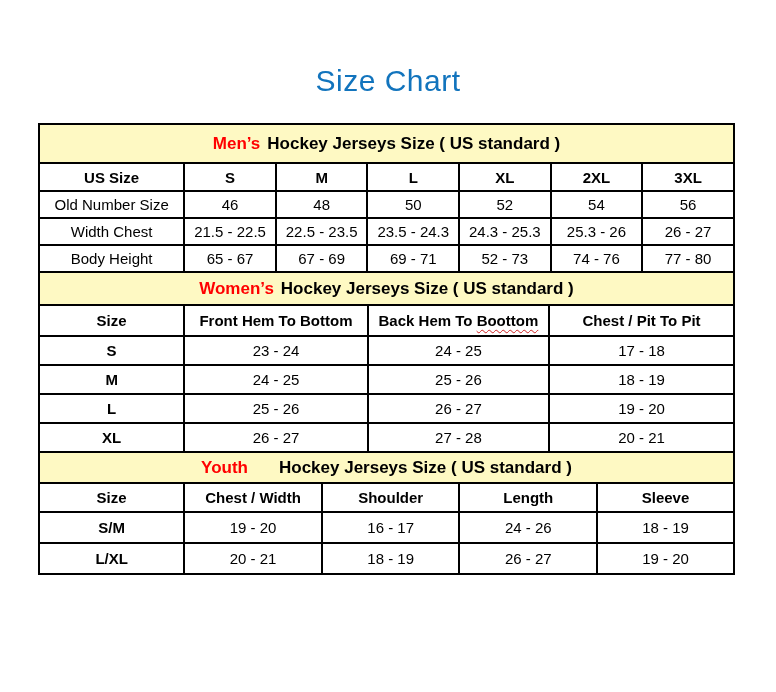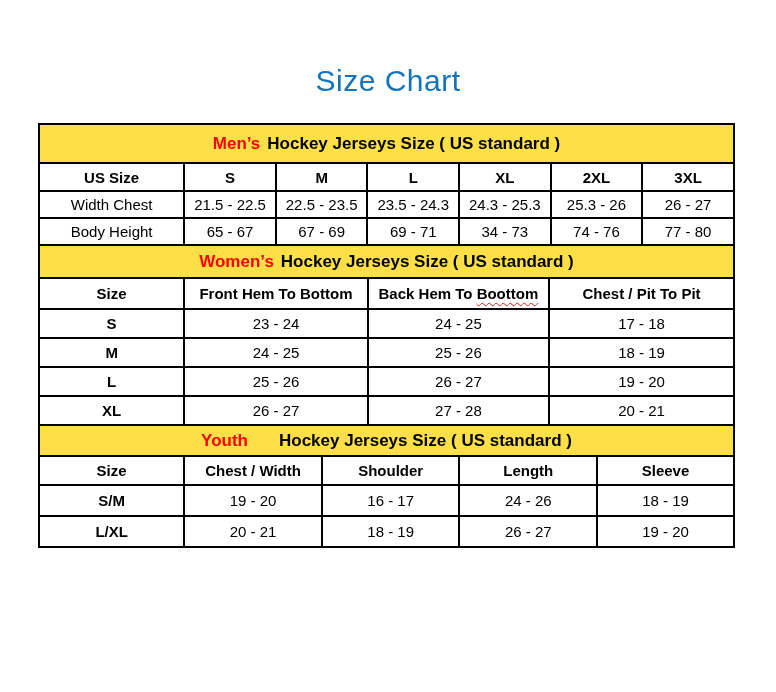--- a/index.html
+++ b/index.html
@@ -25,21 +25,21 @@
   .sheet {
     width: 697px;
     margin: 25px 0 0 38px;
   }
   .size-section { margin-top: -2px; }
   .size-section:first-child { margin-top: 0; }
 
   .band {
     border: 2px solid #000000;
     border-bottom: 0;
-    background: #fde047;
+    background: #fef9c3;
     text-align: center;
     display: flex;
     align-items: center;
     justify-content: center;
     font-weight: 700;
     font-size: 17px;
   }
   #sec-mens  .band { height: 37px; }
   #sec-womens .band { height: 31px; }
   #sec-youth .band { height: 29px; gap: 24px; }
@@ -109,34 +109,43 @@
             <th>S</th>
             <th>M</th>
             <th>L</th>
             <th>XL</th>
             <th>2XL</th>
             <th>3XL</th>
           </tr>
         </thead>
         <tbody>
           <tr>
+            <td>Old Number Size</td>
+            <td>46</td>
+            <td>48</td>
+            <td>50</td>
+            <td>52</td>
+            <td>54</td>
+            <td>56</td>
+          </tr>
+          <tr>
             <td>Width Chest</td>
             <td>21.5 - 22.5</td>
             <td>22.5 - 23.5</td>
             <td>23.5 - 24.3</td>
             <td>24.3 - 25.3</td>
             <td>25.3 - 26</td>
             <td>26 - 27</td>
           </tr>
           <tr>
             <td>Body Height</td>
             <td>65 - 67</td>
             <td>67 - 69</td>
             <td>69 - 71</td>
-            <td>34 - 73</td>
+            <td>52 - 73</td>
             <td>74 - 76</td>
             <td>77 - 80</td>
           </tr>
         </tbody>
       </table>
   </section>
 
   <section class="size-section" id="sec-womens">
     <div class="band">
       <span class="band-red">Women’s</span>

